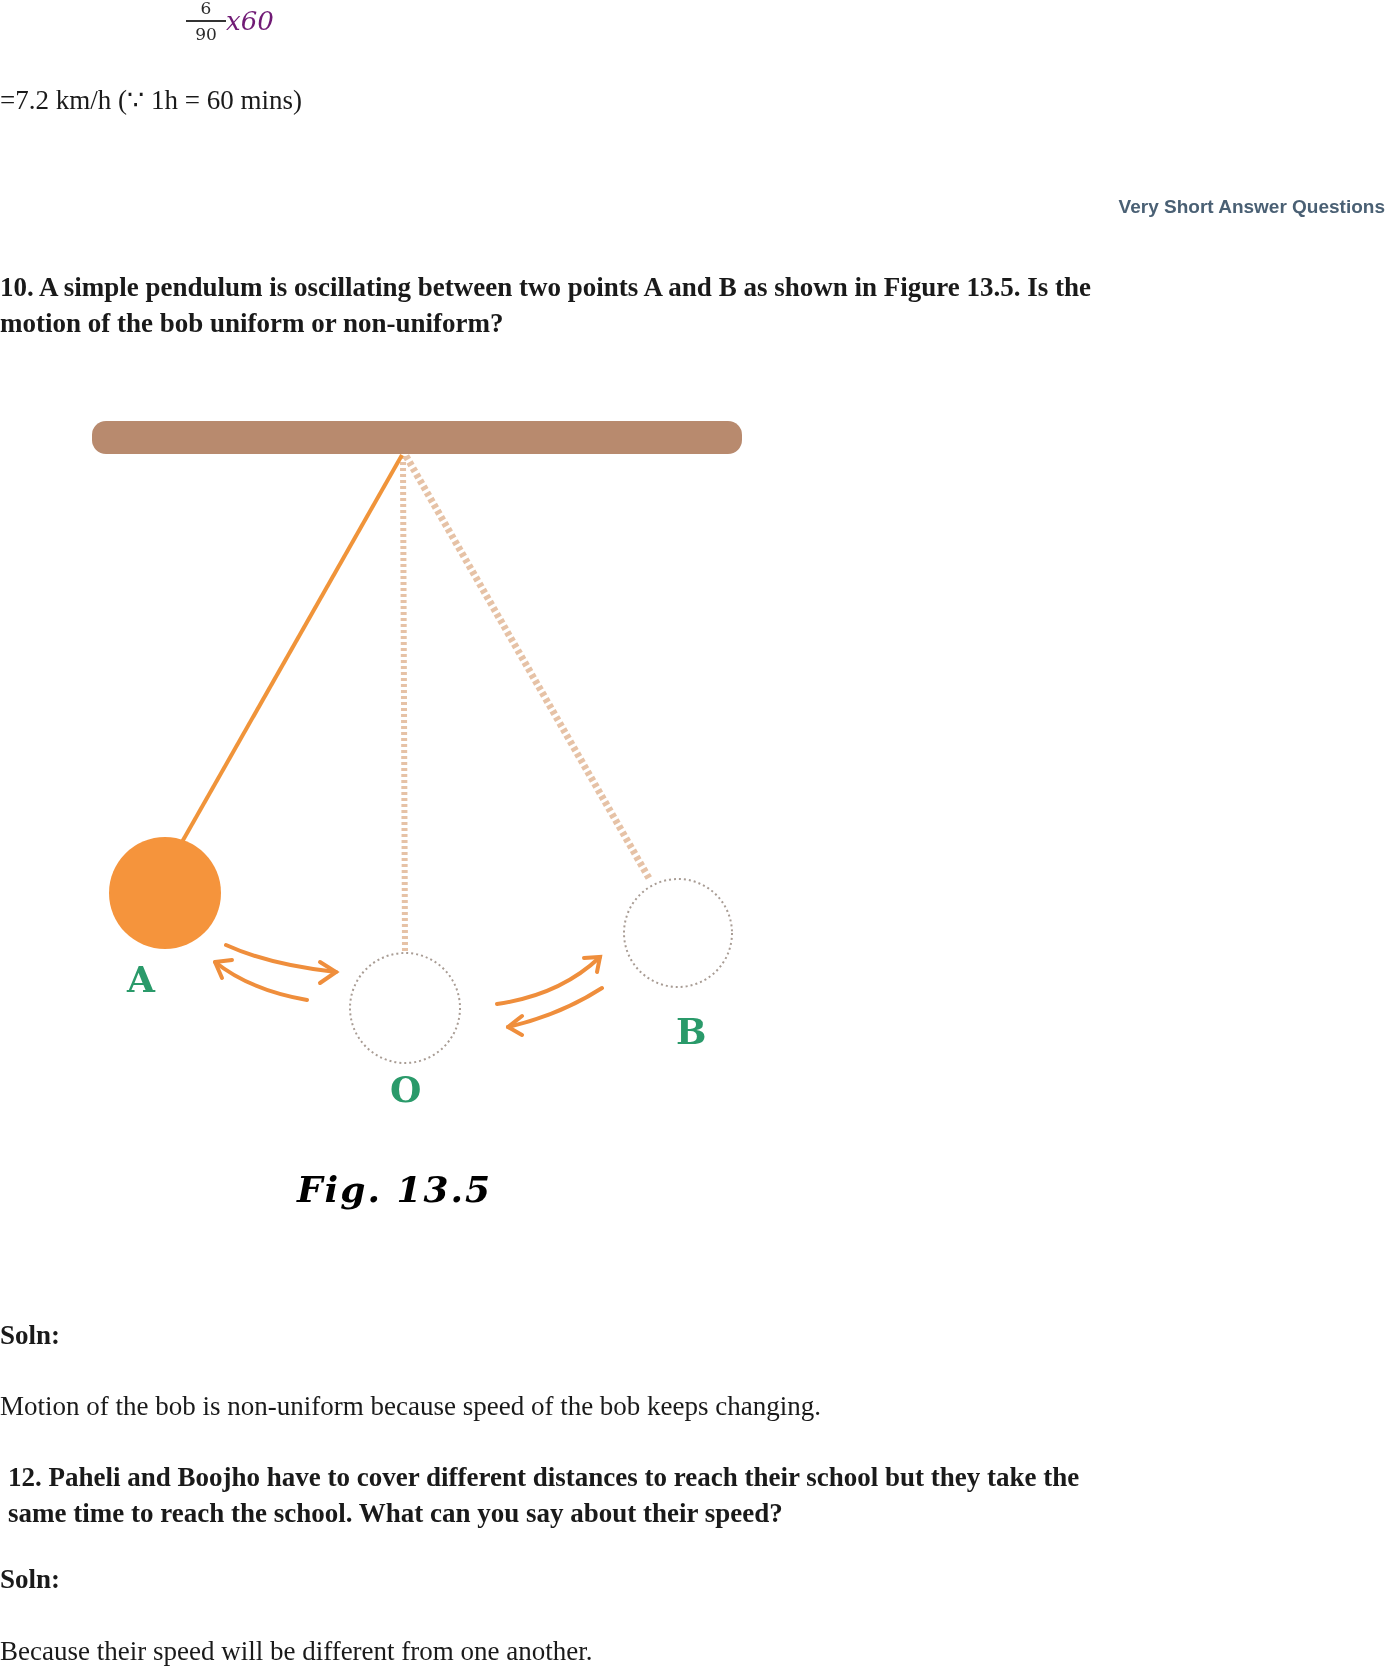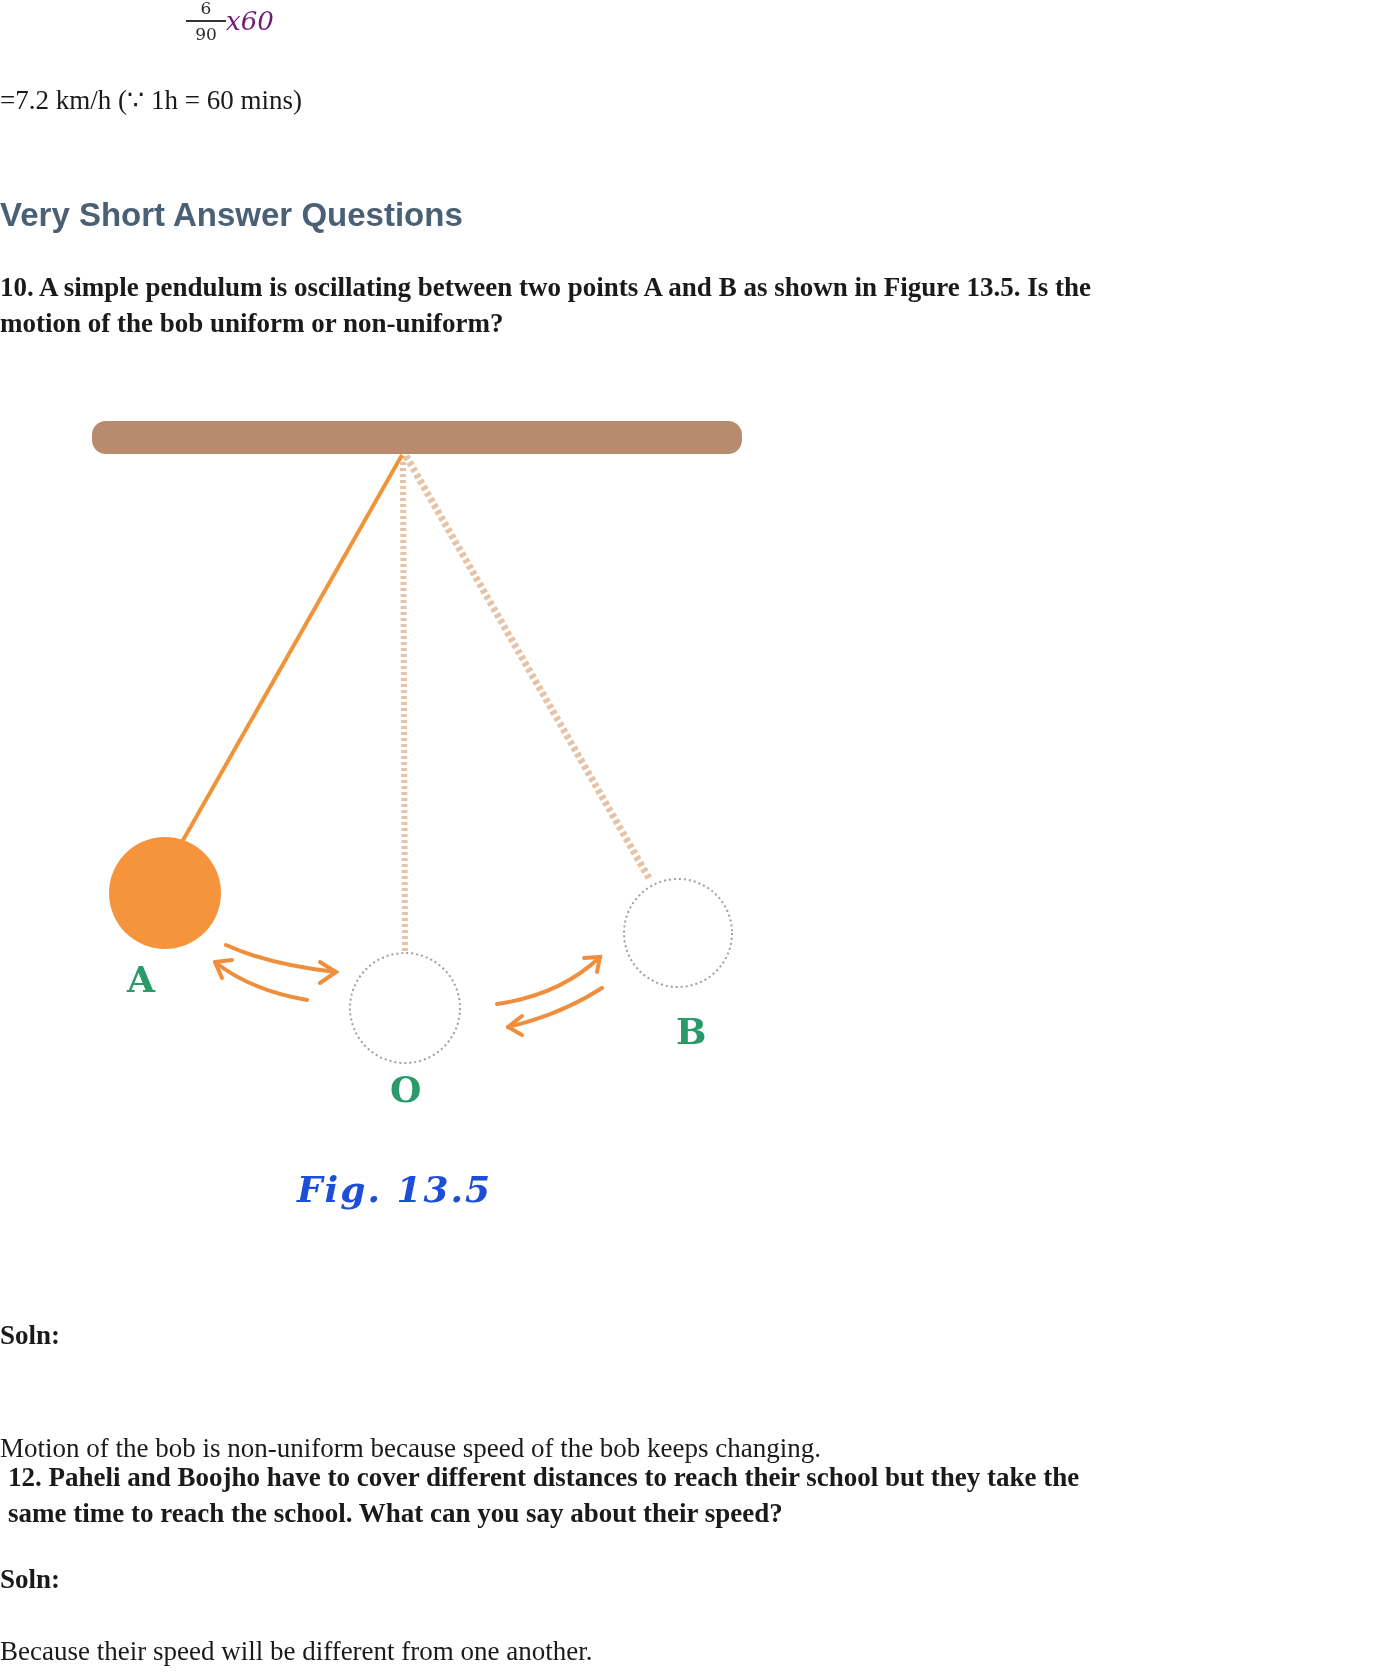--- a/index.html
+++ b/index.html
@@ -7,35 +7,35 @@
            font-family: "Liberation Serif", "DejaVu Serif", serif; color: #1a1a1a; }
     .abs { position: absolute; }
     .frac { left: 186px; top: 0px; width: 40px; text-align: center;
             font-family: "DejaVu Serif", serif; font-size: 17px; color: #2b2b2b; }
     .frac .num { display: block; line-height: 16px; }
     .frac .bar { display: block; height: 1.5px; background: #333; margin: 4px 0 3px 0; }
     .frac .den { display: block; line-height: 18px; }
     .frac-x { left: 226px; top: 6px; font-family: "DejaVu Serif", serif; font-size: 26px; color:#701a75; }
     .frac-x i { font-style: italic; }
     .result { left: 0; top: 84px; font-size: 27px; }
-    .section-title { left: 0; width: 1385px; top: 196px; text-align: left;
+    .section-title { left: 0; width: 1385px; top: 196px; text-align: right;
                      font-family: "Liberation Sans", "DejaVu Sans", sans-serif;
-                     font-weight: bold; font-size: 33px; color: #4a6074; }
+                     font-weight: bold; font-size: 19px; color: #4a6074; }
     .question { left: 0; width: 1121px; font-weight: bold; font-size: 27px; line-height: 36px; }
     .q10 { top: 269px; }
     .q12 { top: 1459px; margin-left: 8px; }
     .soln { left: 0; font-weight: bold; font-size: 27px; text-align: center; }
     .soln1 { top: 1320px; }
     .soln2 { top: 1564px; }
     .answer { left: 0; font-size: 27px; }
-    .ans1 { top: 1433px; }
+    .ans1 { top: 1391px; }
     .ans2 { top: 1636px; }
     .figure { left: 0; top: 380px; width: 800px; height: 860px; }
     .fig-caption { left: 297px; top: 1168px; font-family: "DejaVu Serif", serif; font-weight: bold;
-                   font-style: italic; font-size: 36px; color: #1d4ed8; letter-spacing: 2px; }
+                   font-style: italic; font-size: 36px; color: #000000; letter-spacing: 2px; }
   </style>
 </head>
 <body>
 
 <div class="abs frac">
   <span class="num">6</span>
   <span class="bar"></span>
   <span class="den">90</span>
 </div>
 <div class="abs frac-x"><i>x60</i></div>

